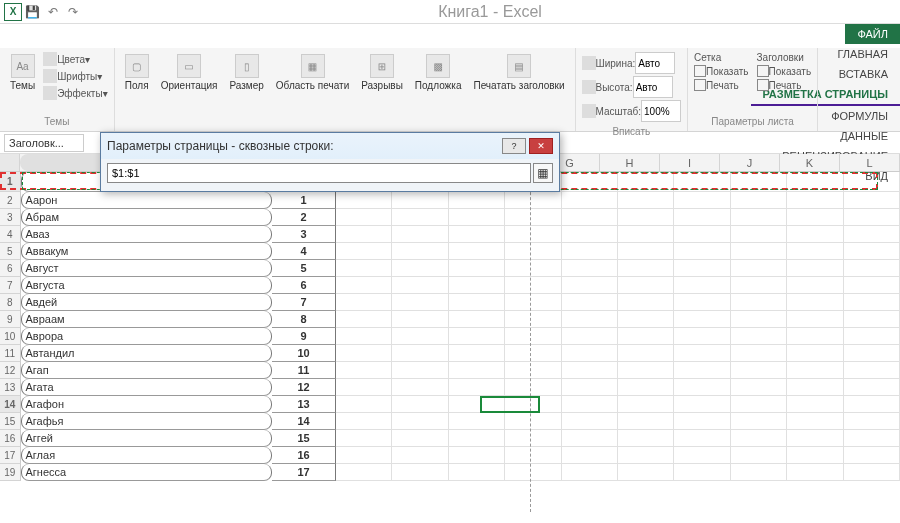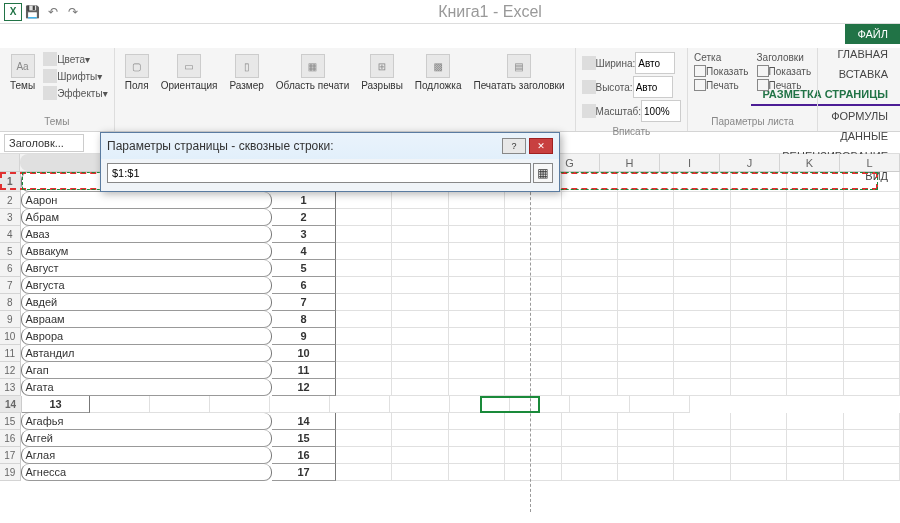--- a/index.html
+++ b/index.html
@@ -408,20 +408,21 @@
         <div class="cell colrest"></div>
         <div class="cell colrest"></div>
         <div class="cell colrest"></div>
         <div class="cell colrest"></div>
         <div class="cell colrest"></div>
         <div class="cell colrest"></div>
         <div class="cell colrest"></div>
       </div>
       <div class="row">
         <div class="rowhead bold">14</div>
+        <div class="cell colA data-cell">Агафон</div>
         <div class="cell colB data-cell" style="font-weight: bold;">13</div>
         <div class="cell colC"></div>
         <div class="cell colrest"></div>
         <div class="cell colrest"></div>
         <div class="cell colrest"></div>
         <div class="cell colrest"></div>
         <div class="cell colrest"></div>
         <div class="cell colrest"></div>
         <div class="cell colrest"></div>
         <div class="cell colrest"></div>

